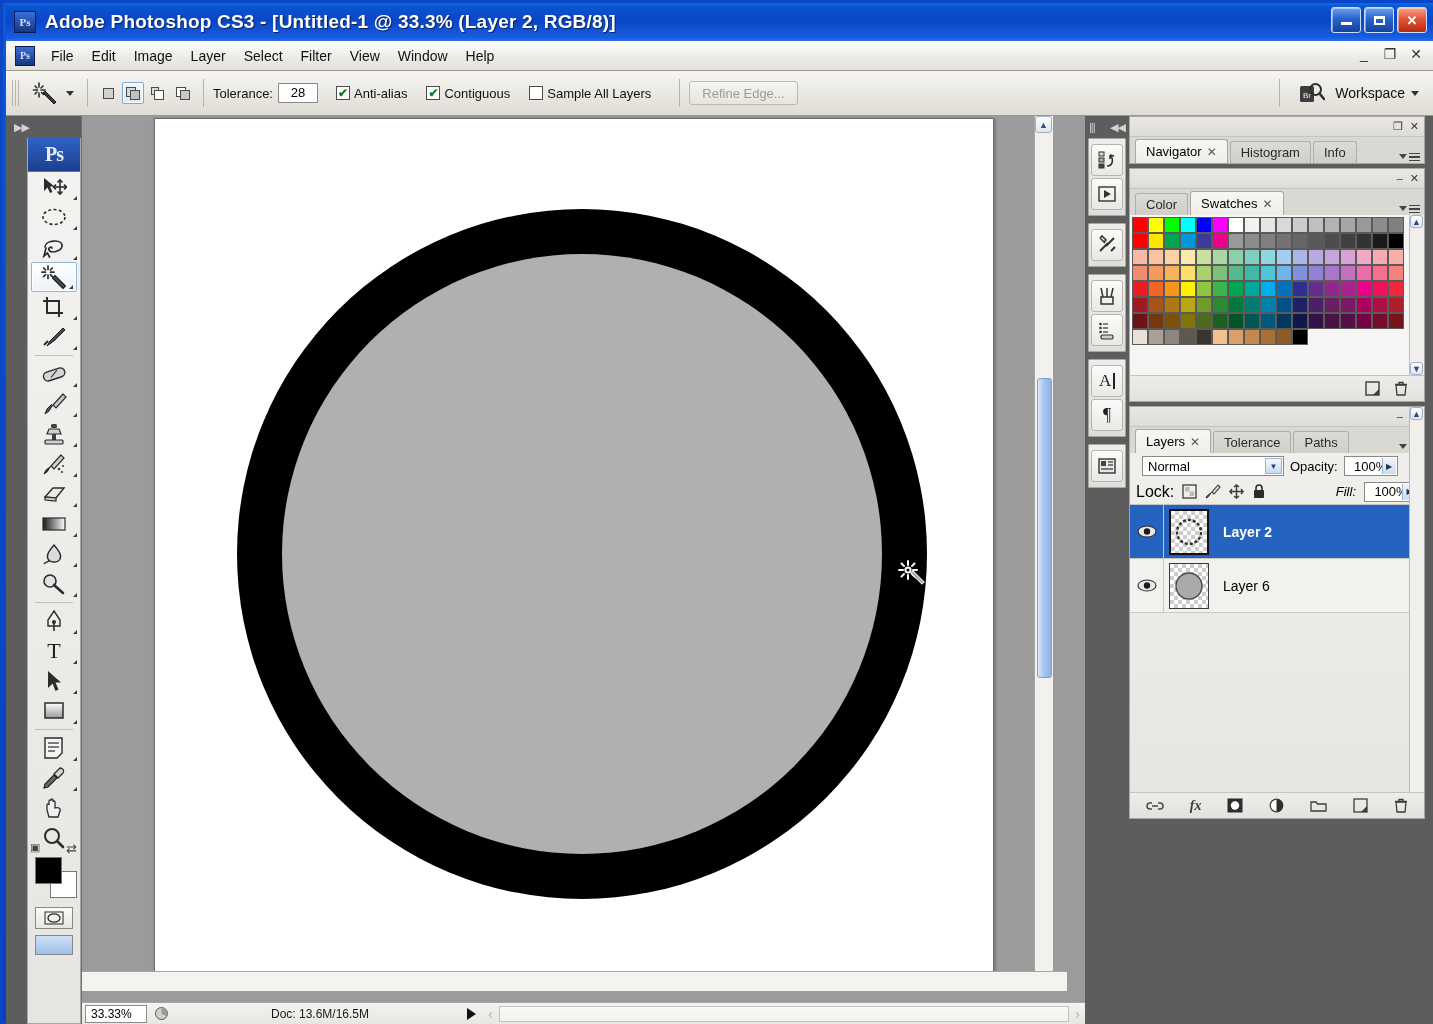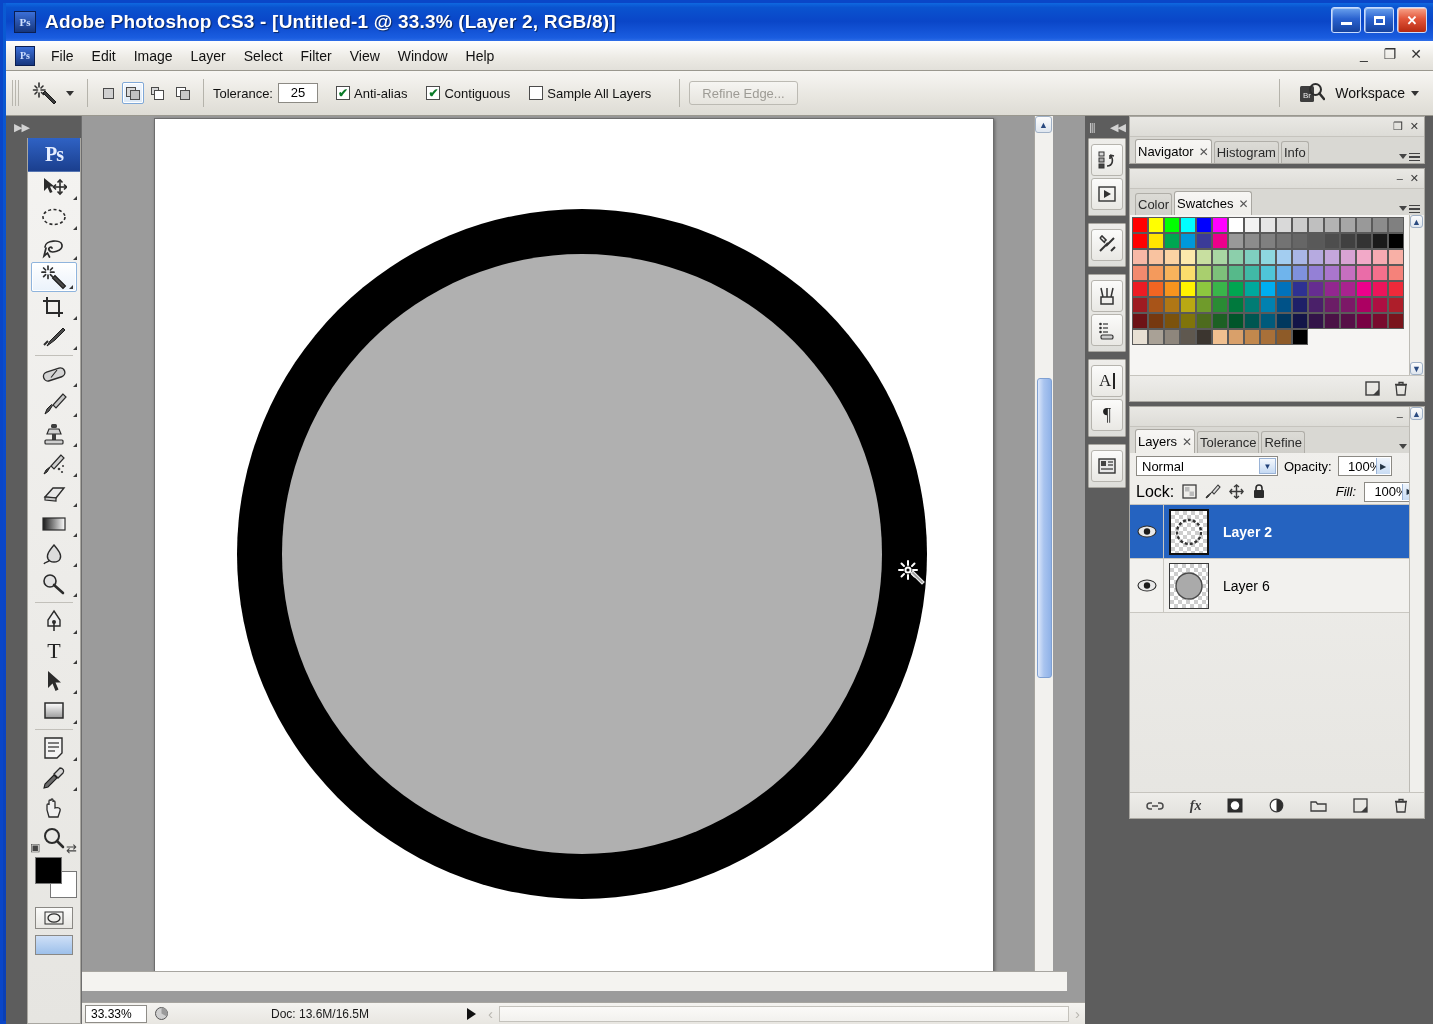--- a/index.html
+++ b/index.html
@@ -239,21 +239,21 @@
 
   .panel { background:linear-gradient(180deg,#f1f0ed,#e6e5e1); border:1px solid #a9a7a1; margin-bottom:4px; }
   .panel-titlebar {
     height:20px; background:linear-gradient(180deg,#e9e8e4,#dddcd7);
     display:flex; align-items:center; justify-content:flex-end; padding-right:5px; gap:7px;
     border-bottom:1px solid #c6c4be;
   }
   .pt-btn { font-size:11px; color:#3a3a3a; line-height:1; }
   .tabrow { height:26px; background:#d9d8d3; display:flex; align-items:flex-end; padding-left:5px; position:relative; }
   .tab {
-    height:22px; padding:0 2px; display:flex; align-items:center; gap:5px;
+    height:22px; padding:0 10px; display:flex; align-items:center; gap:5px;
     background:linear-gradient(180deg,#dcdbd6,#cfcec9);
     border:1px solid #b0aea8; border-bottom:none; border-radius:3px 3px 0 0;
     font-size:13px; color:#2a2a2a; margin-right:2px;
   }
   .tab.active {
     background:linear-gradient(180deg,#f7f6f4,#efeeea); color:#000;
     height:24px; border-color:#a9a7a1;
   }
   .tab .xc { font-size:12px; color:#555; }
   .panel-menu {
@@ -268,21 +268,21 @@
   #swatch-grid { display:grid; grid-template-columns:repeat(17,16px); grid-auto-rows:16px;
                  padding:2px 0 0 2px; }
   #swatch-grid div { width:16px; height:16px; border:1px solid #5a5a5a; margin:-0.5px; }
   #swatch-sb { position:absolute; right:0; top:0; width:15px; height:160px;
                background:#f0efec; border-left:1px solid #bdbbb5; }
   .panel-footer { height:26px; background:linear-gradient(180deg,#eeedea,#e2e1dc);
                   border-top:1px solid #c6c4be; display:flex; align-items:center; justify-content:flex-end;
                   gap:14px; padding-right:16px; }
 
   
-  #layer-opts { height:26px; display:flex; align-items:center; padding:0 6px; gap:6px; }
+  #layer-opts { height:26px; display:flex; align-items:center; padding:0 12px; gap:6px; }
   #blend-select {
     width:142px; height:20px; background:#fff; border:1px solid #8c8a84;
     display:flex; align-items:center; padding-left:5px; font-size:13px; position:relative;
   }
   #blend-select .dd {
     position:absolute; right:1px; top:1px; width:17px; height:16px;
     background:linear-gradient(180deg,#f4f8fd,#c6daf3); border:1px solid #9ab3d6;
     display:flex;align-items:center;justify-content:center; font-size:8px; color:#1f3f77;
   }
   .num-field {
@@ -404,21 +404,21 @@
         <svg width="17" height="15" viewBox="0 0 17 15">
           <rect x="1.5" y="1.5" width="9" height="9" fill="#fff" stroke="#4a4a4a"></rect>
           <rect x="5.5" y="4.5" width="9" height="9" fill="#c8c8c8" stroke="#4a4a4a"></rect>
         </svg>
       </div>
     </div>
 
     <div class="ob-sep"></div>
 
     <span class="ob-label">Tolerance:</span>
-    <div id="tolerance-input">25</div>
+    <div id="tolerance-input">28</div>
 
     <div style="width:18px"></div>
 
     <div class="cb-wrap">
       <span class="cb checked"></span>
       <span class="ob-label">Anti-alias</span>
     </div>
     <div class="cb-wrap">
       <span class="cb checked"></span>
       <span class="ob-label">Contiguous</span>
@@ -1031,21 +1031,21 @@
         </div>
         <div class="tabrow">
           <div class="tab active">
             <span>Layers</span>
             <span class="xc">✕</span>
           </div>
           <div class="tab">
             <span>Tolerance</span>
           </div>
           <div class="tab">
-            <span>Refine</span>
+            <span>Paths</span>
           </div>
           <div class="panel-menu">
             <span class="pm-tri"></span>
             <span class="pm-lines">
                 <i></i>
                 <i></i>
                 <i></i>
               </span>
           </div>
         </div>

